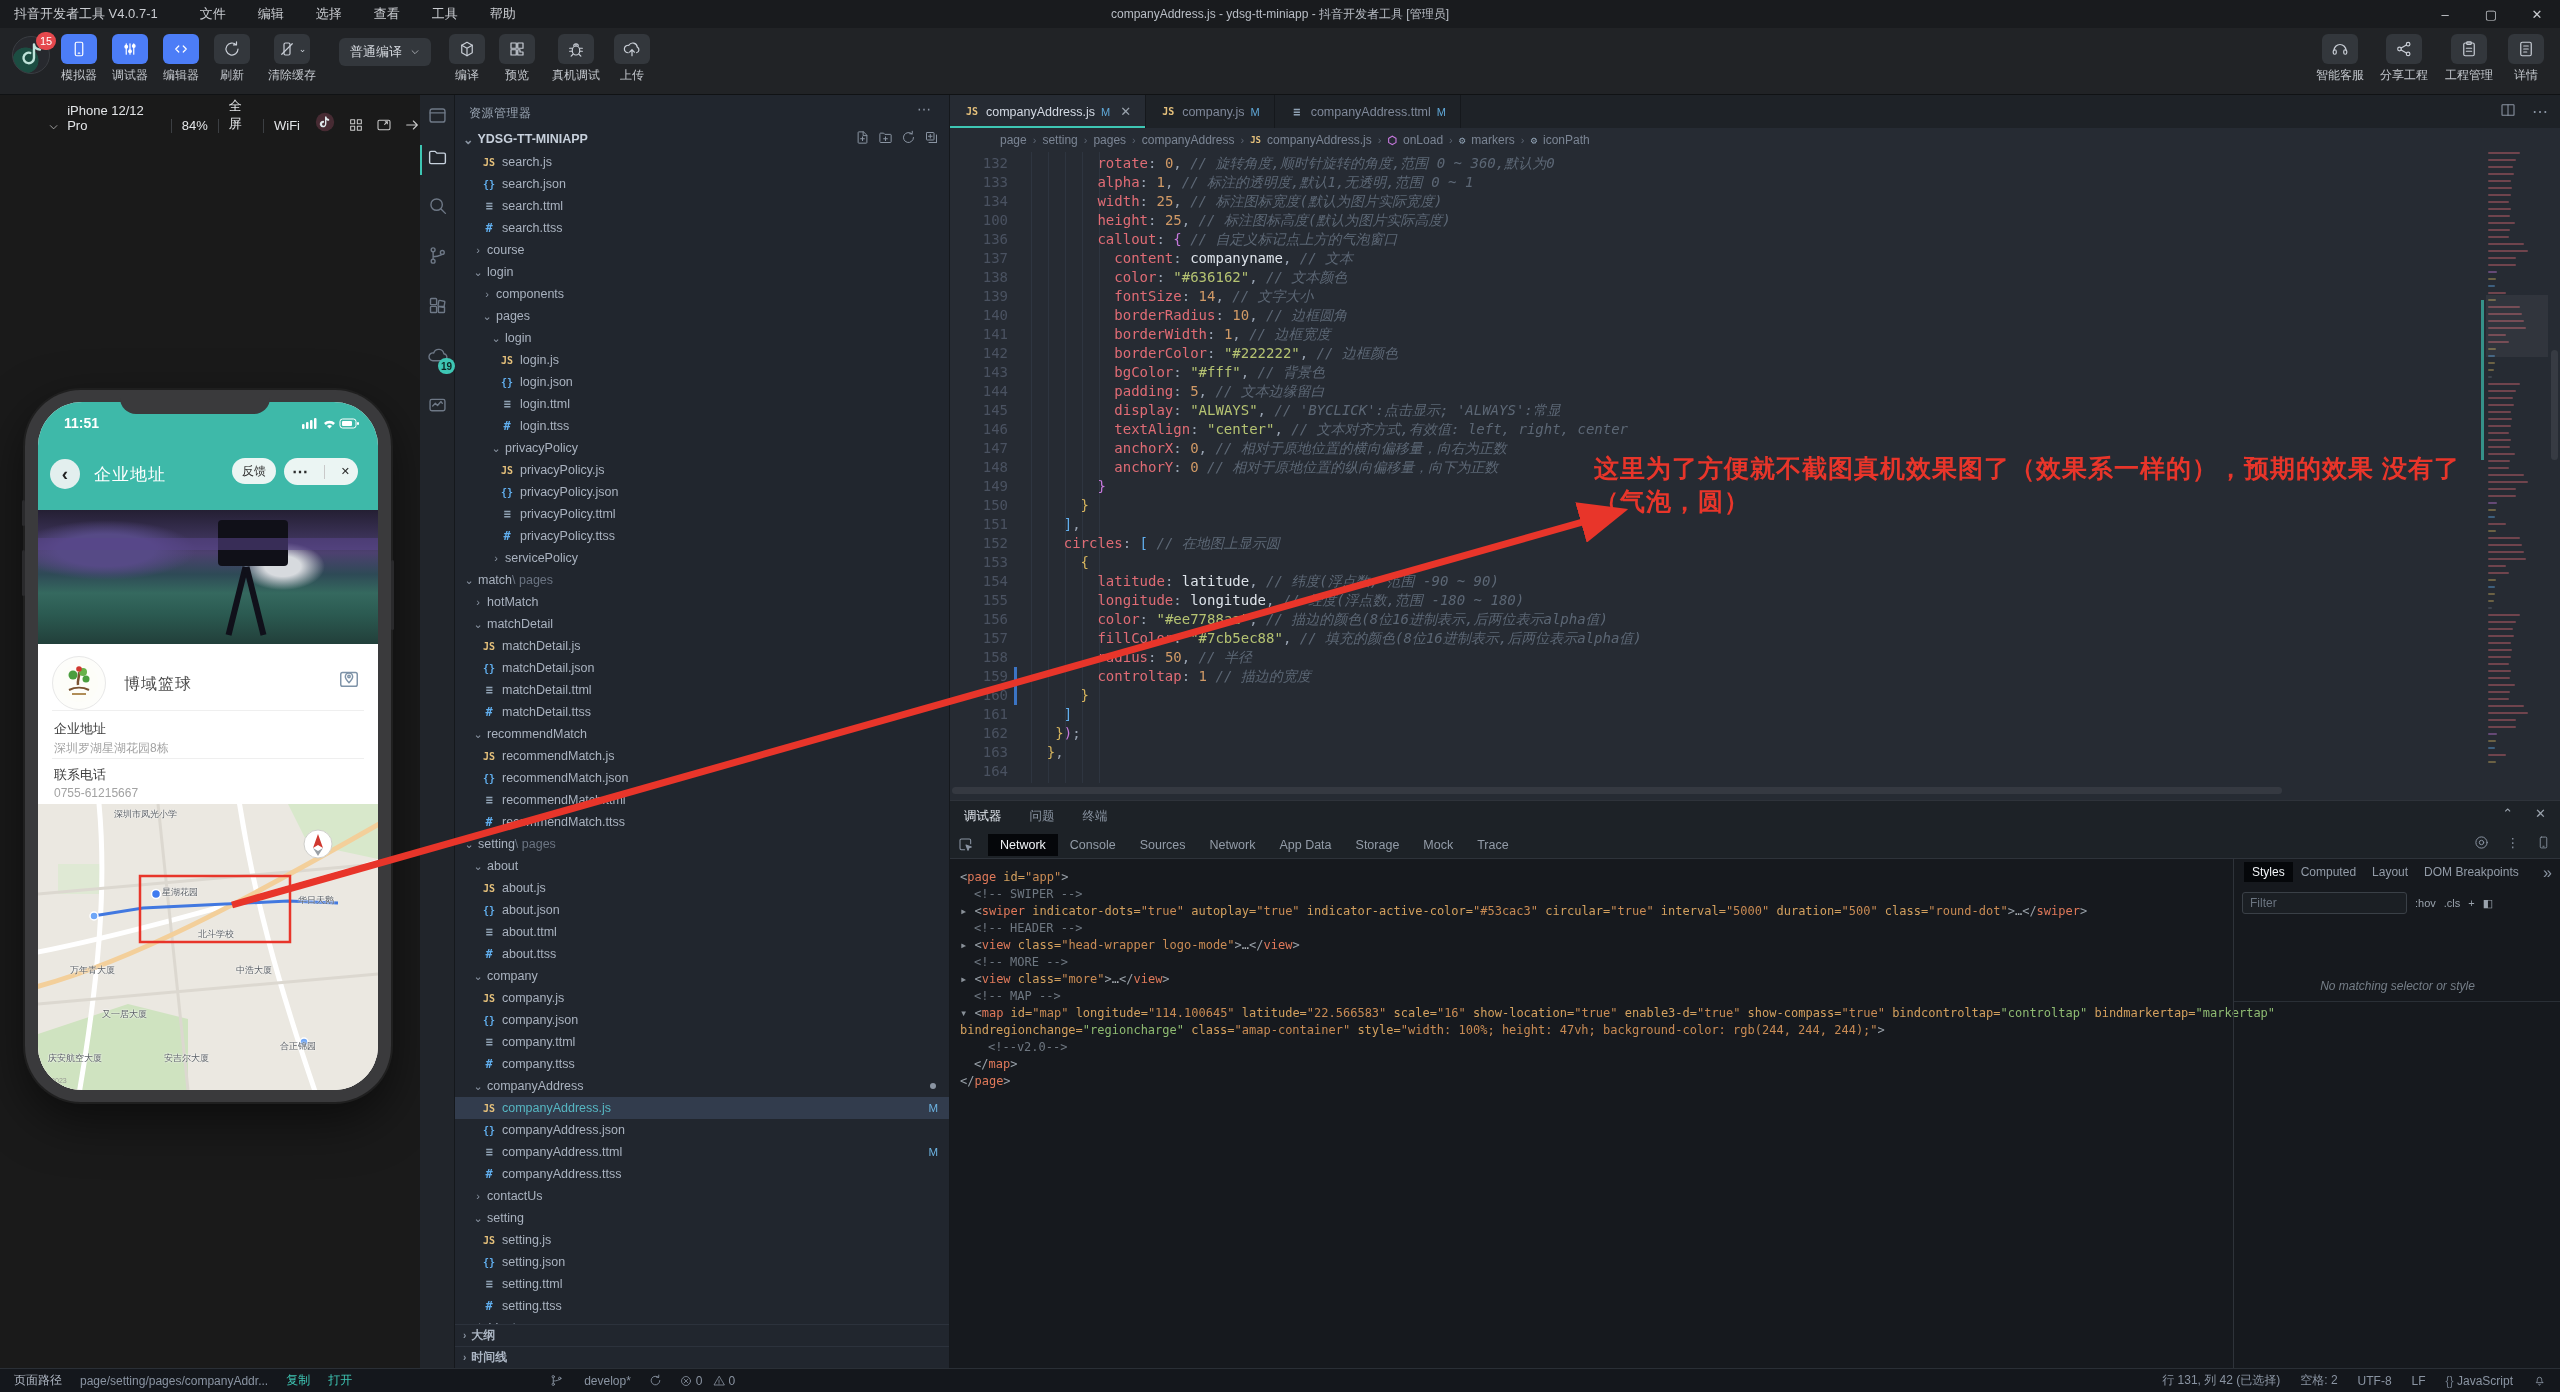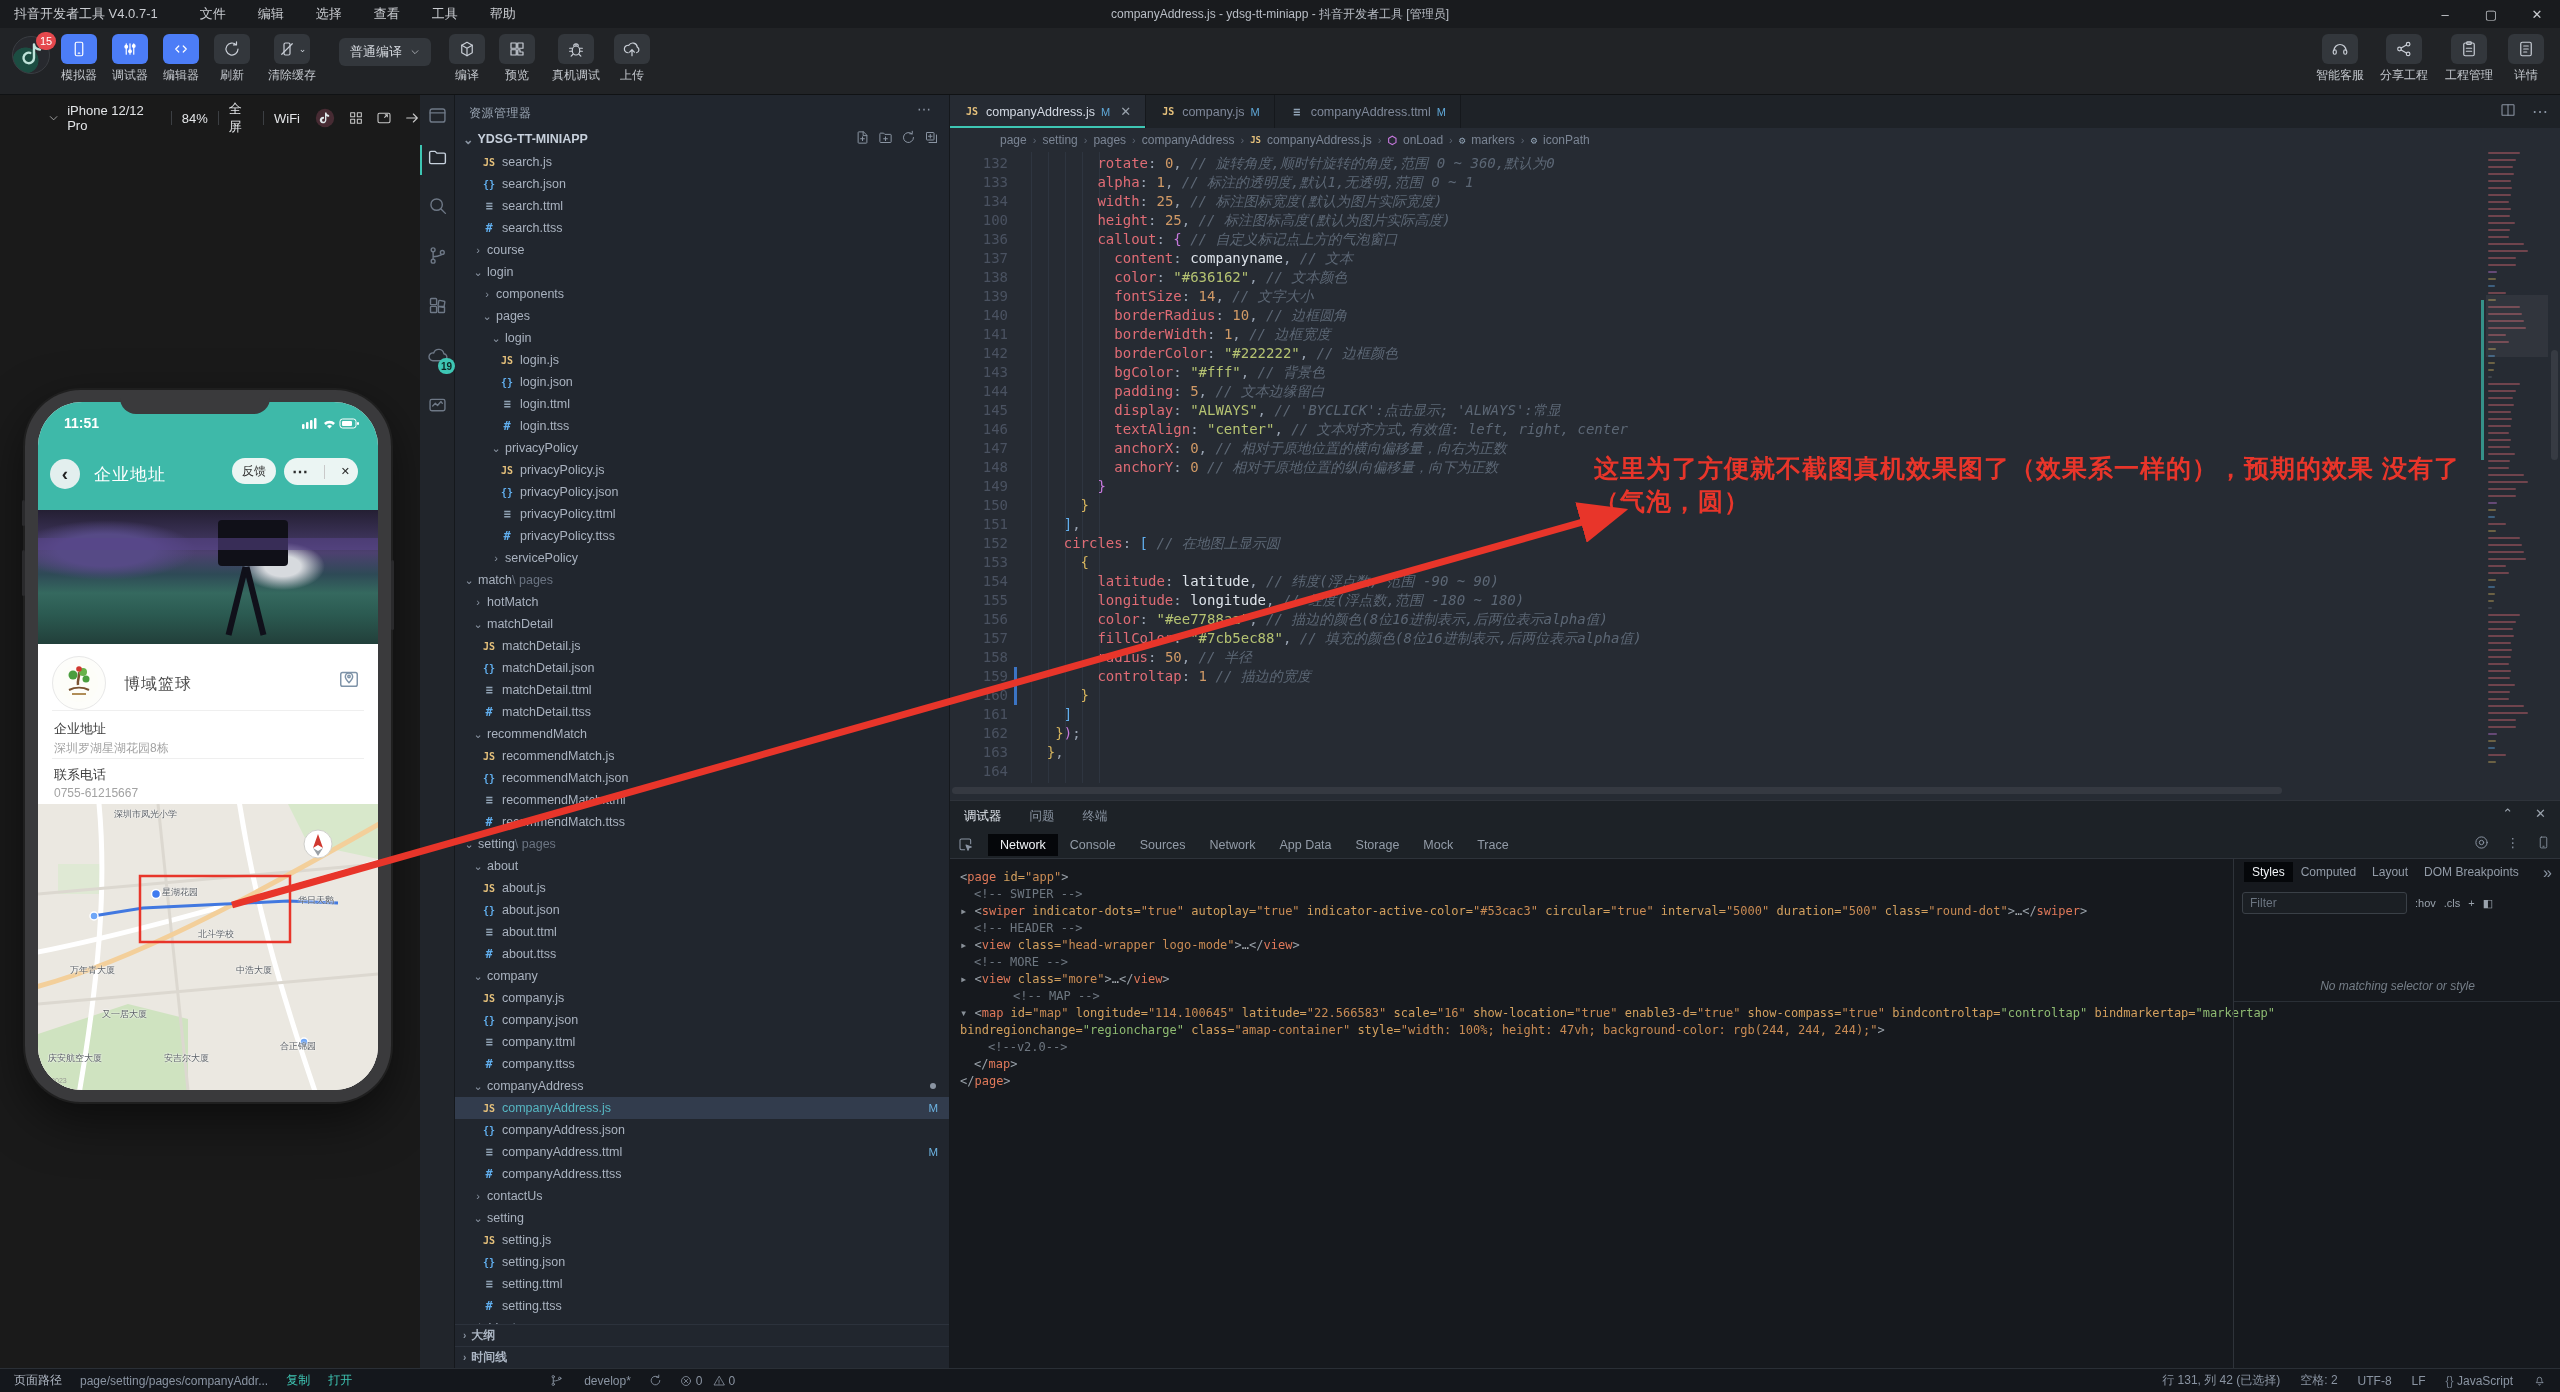--- a/index.html
+++ b/index.html
@@ -23,21 +23,21 @@
   .tb-item { position:absolute; top:6px; width:60px; display:flex; flex-direction:column; align-items:center; gap:3px; cursor:pointer; }
   .tb-btn { width:36px; height:30px; border-radius:6px; background:#33373c; color:#c9ced6; display:flex; align-items:center; justify-content:center; }
   .tb-btn.blue { background:#4c7df7; color:#fff; }
   .tb-lbl { font-size:12px; color:#c3c7cd; white-space:nowrap; }
   #avatar { position:absolute; left:12px; top:8px; width:38px; height:38px; border-radius:50%; background:radial-gradient(circle at 35% 65%, #1c4d42 0 38%, #27292e 40%); border:1px solid #3a3d42; }
   #avatar-badge { position:absolute; left:36px; top:4px; min-width:18px; height:18px; border-radius:9px; background:#e5484d; color:#fff; font-size:11px; display:flex; align-items:center; justify-content:center; padding:0 4px; }
   #compile-pill { position:absolute; left:339px; top:10px; width:92px; height:28px; background:#33373c; border-radius:6px; display:flex; align-items:center; justify-content:center; gap:8px; font-size:13px; color:#d4d8de; cursor:pointer; }
 
   
   #simarea { left:0; top:95px; width:420px; height:1273px; background:#1a1a1a; }
-  #devicebar { position:absolute; left:0; top:8px; width:420px; height:30px; display:flex; align-items:center; color:#e3e5e8; font-size:13px;padding-left:32px; }
+  #devicebar { position:absolute; left:0; top:8px; width:420px; height:30px; display:flex; align-items:flex-end; color:#e3e5e8; font-size:13px;padding-left:32px; }
   #devicebar .sep { width:1px; height:14px; background:#3c3f43; margin:0 10px; }
   #devicebar .dicon { color:#c9c9c9; margin-left:12px; }
 
   
   #phone { position:absolute; left:25px; top:295px; width:366px; height:712px; background:#3a3a3c; border-radius:56px; box-shadow:0 0 0 2px #1f1f1f, 0 18px 50px rgba(0,0,0,.55); }
   #screen { position:absolute; left:13px; top:12px; width:340px; height:688px; border-radius:44px; overflow:hidden; background:#fff; }
   #notch { position:absolute; left:95px; top:0; width:150px; height:24px; background:#3a3a3c; border-radius:0 0 16px 16px; z-index:6; }
   .sidebtn { position:absolute; background:#2a2a2c; border-radius:2px; }
   #p-header { position:absolute; left:0; top:0; width:340px; height:108px; background:#3eb9a9; z-index:4; }
   #p-status { position:absolute; left:0; top:8px; width:340px; height:26px; display:flex; align-items:center; color:#fff; }
@@ -1089,21 +1089,21 @@
       </span>
     </div>
     <div id="elements">
         <div class="erow" style="top: 10px; left: 10px;"><span class="et-g">&lt;</span><span class="et-t">page</span><span class="et-a"> id=</span><span class="et-v">"app"</span><span class="et-g">&gt;</span></div>
         <div class="erow" style="top: 27px; left: 24px;"><span class="et-c">&lt;!-- SWIPER --&gt;</span></div>
         <div class="erow" style="top: 44px; left: 10px;"><span class="et-ar">▸ </span><span class="et-g">&lt;</span><span class="et-t">swiper</span><span class="et-a"> indicator-dots=</span><span class="et-v">"true"</span><span class="et-a"> autoplay=</span><span class="et-v">"true"</span><span class="et-a"> indicator-active-color=</span><span class="et-v">"#53cac3"</span><span class="et-a"> circular=</span><span class="et-v">"true"</span><span class="et-a"> interval=</span><span class="et-v">"5000"</span><span class="et-a"> duration=</span><span class="et-v">"500"</span><span class="et-a"> class=</span><span class="et-v">"round-dot"</span><span class="et-g">&gt;</span><span class="et-e">…</span><span class="et-g">&lt;/</span><span class="et-t">swiper</span><span class="et-g">&gt;</span></div>
         <div class="erow" style="top: 61px; left: 24px;"><span class="et-c">&lt;!-- HEADER --&gt;</span></div>
         <div class="erow" style="top: 78px; left: 10px;"><span class="et-ar">▸ </span><span class="et-g">&lt;</span><span class="et-t">view</span><span class="et-a"> class=</span><span class="et-v">"head-wrapper logo-mode"</span><span class="et-g">&gt;</span><span class="et-e">…</span><span class="et-g">&lt;/</span><span class="et-t">view</span><span class="et-g">&gt;</span></div>
         <div class="erow" style="top: 95px; left: 24px;"><span class="et-c">&lt;!-- MORE --&gt;</span></div>
         <div class="erow" style="top: 112px; left: 10px;"><span class="et-ar">▸ </span><span class="et-g">&lt;</span><span class="et-t">view</span><span class="et-a"> class=</span><span class="et-v">"more"</span><span class="et-g">&gt;</span><span class="et-e">…</span><span class="et-g">&lt;/</span><span class="et-t">view</span><span class="et-g">&gt;</span></div>
-        <div class="erow" style="top: 129px; left: 24px; margin-left: 39px;"><span class="et-c">&lt;!-- MAP --&gt;</span></div>
+        <div class="erow" style="top: 129px; left: 24px;"><span class="et-c">&lt;!-- MAP --&gt;</span></div>
         <div class="erow" style="top: 146px; left: 10px;"><span class="et-ar">▾ </span><span class="et-g">&lt;</span><span class="et-t">map</span><span class="et-a"> id=</span><span class="et-v">"map"</span><span class="et-a"> longitude=</span><span class="et-v">"114.100645"</span><span class="et-a"> latitude=</span><span class="et-v">"22.566583"</span><span class="et-a"> scale=</span><span class="et-v">"16"</span><span class="et-a"> show-location=</span><span class="et-v">"true"</span><span class="et-a"> enable3-d=</span><span class="et-v">"true"</span><span class="et-a"> show-compass=</span><span class="et-v">"true"</span><span class="et-a"> bindcontroltap=</span><span class="et-fv">"controltap"</span><span class="et-a"> bindmarkertap=</span><span class="et-fv">"markertap"</span></div>
         <div class="erow" style="top: 163px; left: 10px;"><span class="et-a">bindregionchange=</span><span class="et-fv">"regioncharge"</span><span class="et-a"> class=</span><span class="et-v">"amap-container"</span><span class="et-a"> style=</span><span class="et-v">"width: 100%; height: 47vh; background-color: rgb(244, 244, 244);"</span><span class="et-g">&gt;</span></div>
         <div class="erow" style="top: 180px; left: 38px;"><span class="et-c">&lt;!--v2.0--&gt;</span></div>
         <div class="erow" style="top: 197px; left: 24px;"><span class="et-g">&lt;/</span><span class="et-t">map</span><span class="et-g">&gt;</span></div>
         <div class="erow" style="top: 214px; left: 10px;"><span class="et-g">&lt;/</span><span class="et-t">page</span><span class="et-g">&gt;</span></div>
       </div>
     <div id="styles-panel">
       <div id="styles-tabs">
           <span class="stab on">Styles</span>
           <span class="stab">Computed</span>

